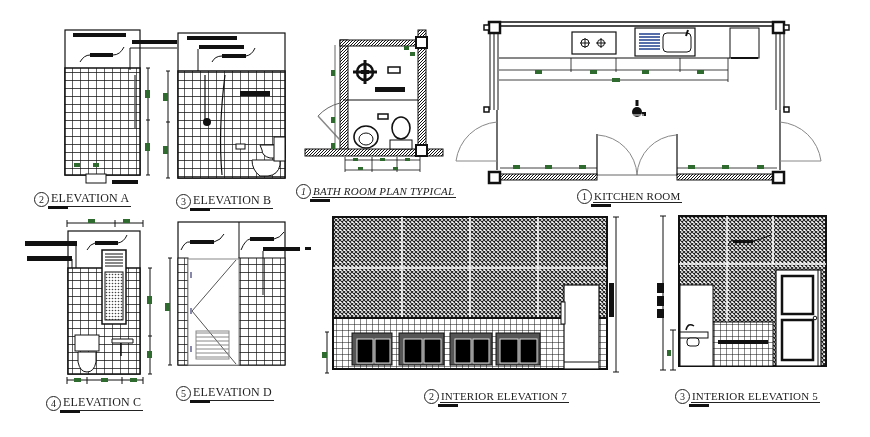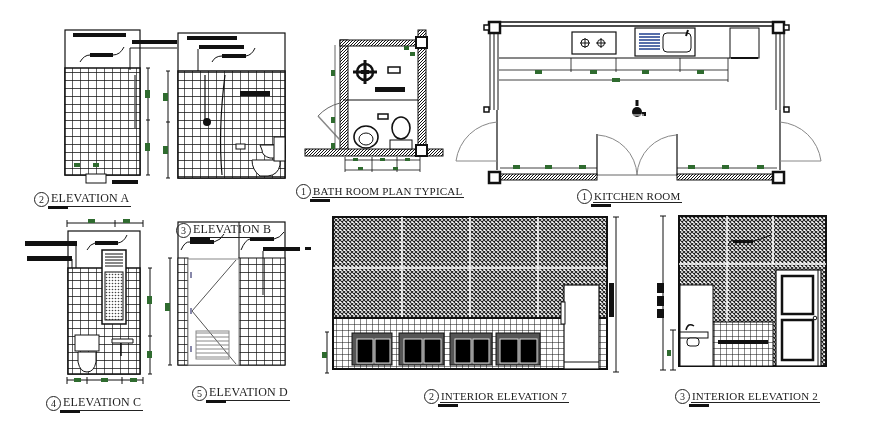--- a/index.html
+++ b/index.html
@@ -274,40 +274,40 @@
     <rect x="657" y="309" width="7" height="9" fill="#111"></rect>
     <path d="M673 330 V370 M670 330 H676 M670 370 H676" stroke="#111"></path>
     <rect x="667" y="350" width="4" height="6" fill="#2f6b2f"></rect>
   </g>
 </svg>
 
 <div class="lbl" style="left:34px;top:191px;">
   <span class="num">2</span><span class="txt">ELEVATION A</span>
   <span class="scale"></span>
 </div>
-<div class="lbl" style="left:176px;top:193px;margin-top:29px;">
+<div class="lbl" style="left:176px;top:193px;">
   <span class="num">3</span><span class="txt">ELEVATION B</span>
   <span class="scale"></span>
 </div>
-<div class="lbl" style="left:296px;top:184px;font-size:11px;">
+<div class="lbl" style="left:296px;top:184px;font-size:11px;font-style:italic;">
   <span class="num">1</span><span class="txt">BATH ROOM PLAN TYPICAL</span>
   <span class="scale"></span>
 </div>
 <div class="lbl" style="left:577px;top:189px;font-size:11px;">
   <span class="num">1</span><span class="txt">KITCHEN ROOM</span>
   <span class="scale"></span>
 </div>
 <div class="lbl" style="left:46px;top:395px;">
   <span class="num">4</span><span class="txt">ELEVATION C</span>
   <span class="scale"></span>
 </div>
-<div class="lbl" style="left:176px;top:385px;margin-left:16px;">
+<div class="lbl" style="left:176px;top:385px;">
   <span class="num">5</span><span class="txt">ELEVATION D</span>
   <span class="scale"></span>
 </div>
 <div class="lbl" style="left:424px;top:389px;font-size:11px;">
   <span class="num">2</span><span class="txt">INTERIOR ELEVATION 7</span>
   <span class="scale"></span>
 </div>
 <div class="lbl" style="left:675px;top:389px;font-size:11px;">
-  <span class="num">3</span><span class="txt">INTERIOR ELEVATION 2</span>
+  <span class="num">3</span><span class="txt">INTERIOR ELEVATION 5</span>
   <span class="scale"></span>
 </div>
 
 </body></html>

